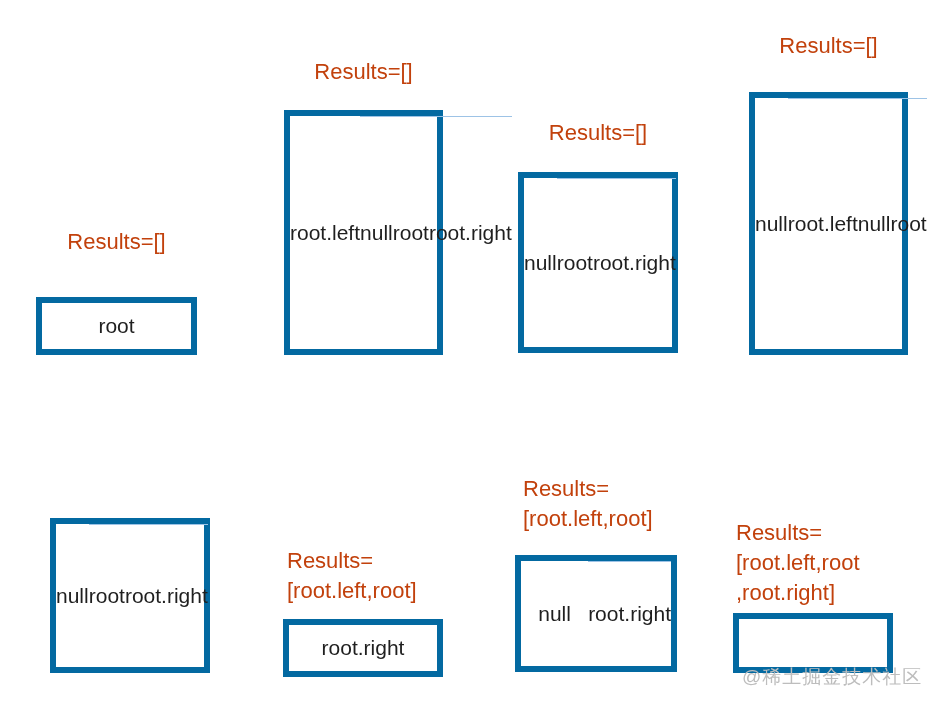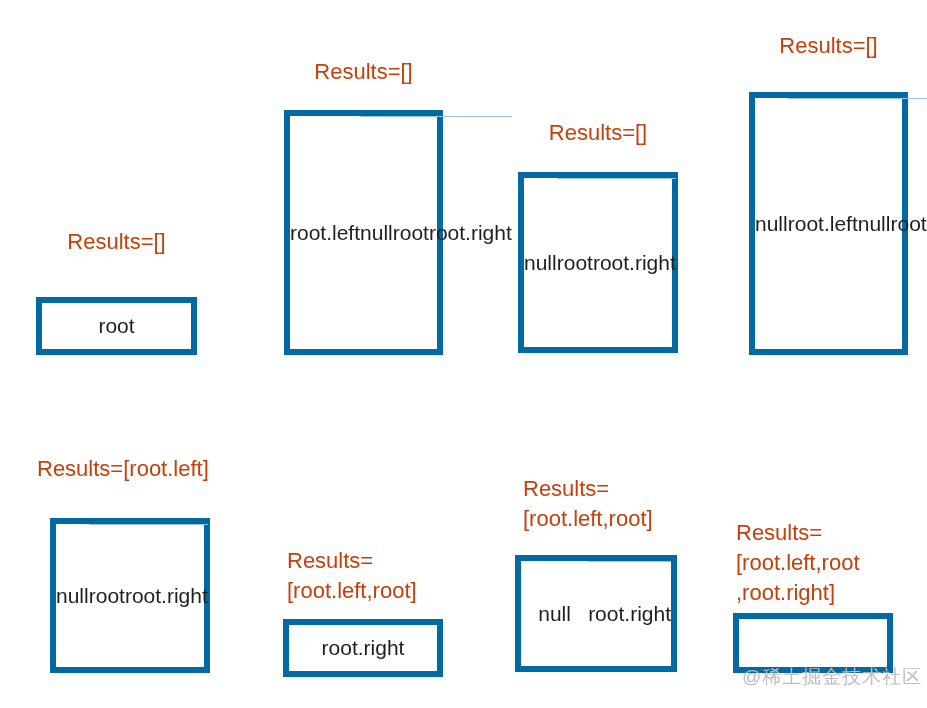--- a/index.html
+++ b/index.html
@@ -95,21 +95,20 @@
 
   <div class="panel-label centered" id="label-3">Results=[]</div>
   <div class="stack-box" id="box-3">
       <div class="cell">null</div>
       <div class="cell">root.left</div>
       <div class="cell">null</div>
       <div class="cell">root</div>
       <div class="cell">root.right</div>
     </div>
 
-  <div class="panel-label" id="label-4">Results=[root.left]</div>
   <div class="stack-box" id="box-4">
       <div class="cell">null</div>
       <div class="cell">root</div>
       <div class="cell">root.right</div>
     </div>
 
   <div class="panel-label" id="label-5">Results=
 [root.left,root]</div>
   <div class="stack-box" id="box-5">
       <div class="cell">root.right</div>

